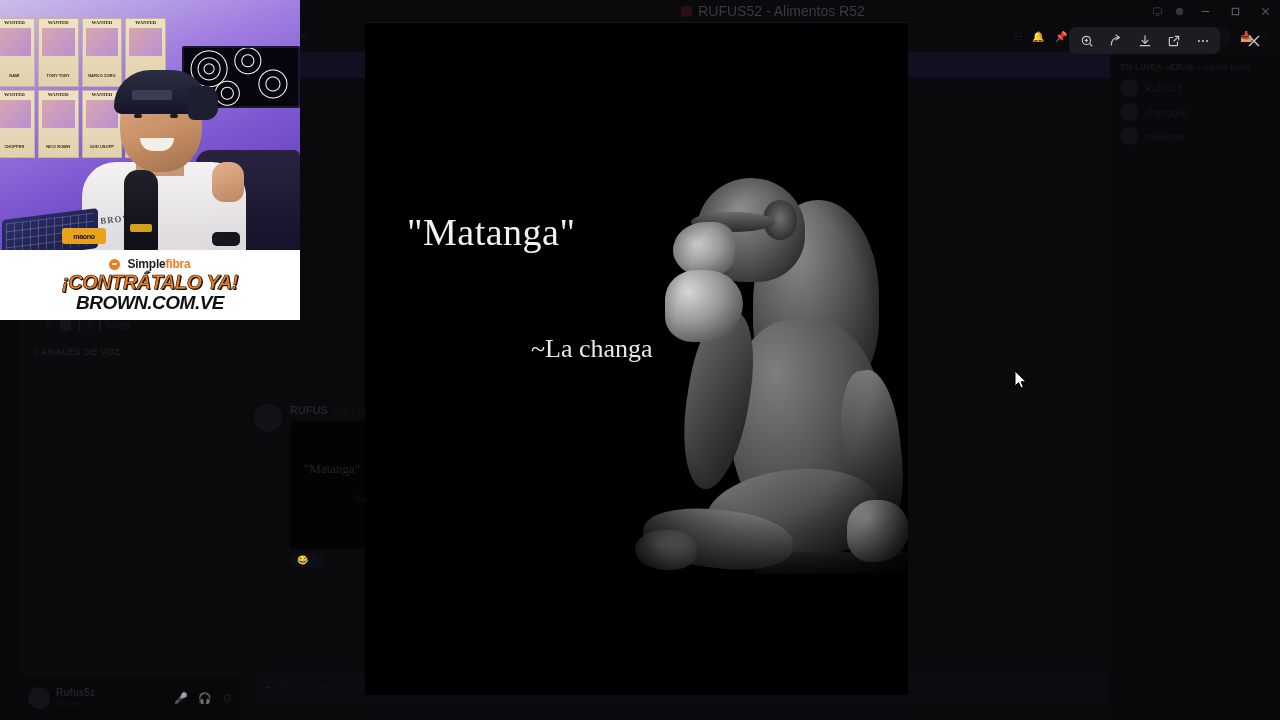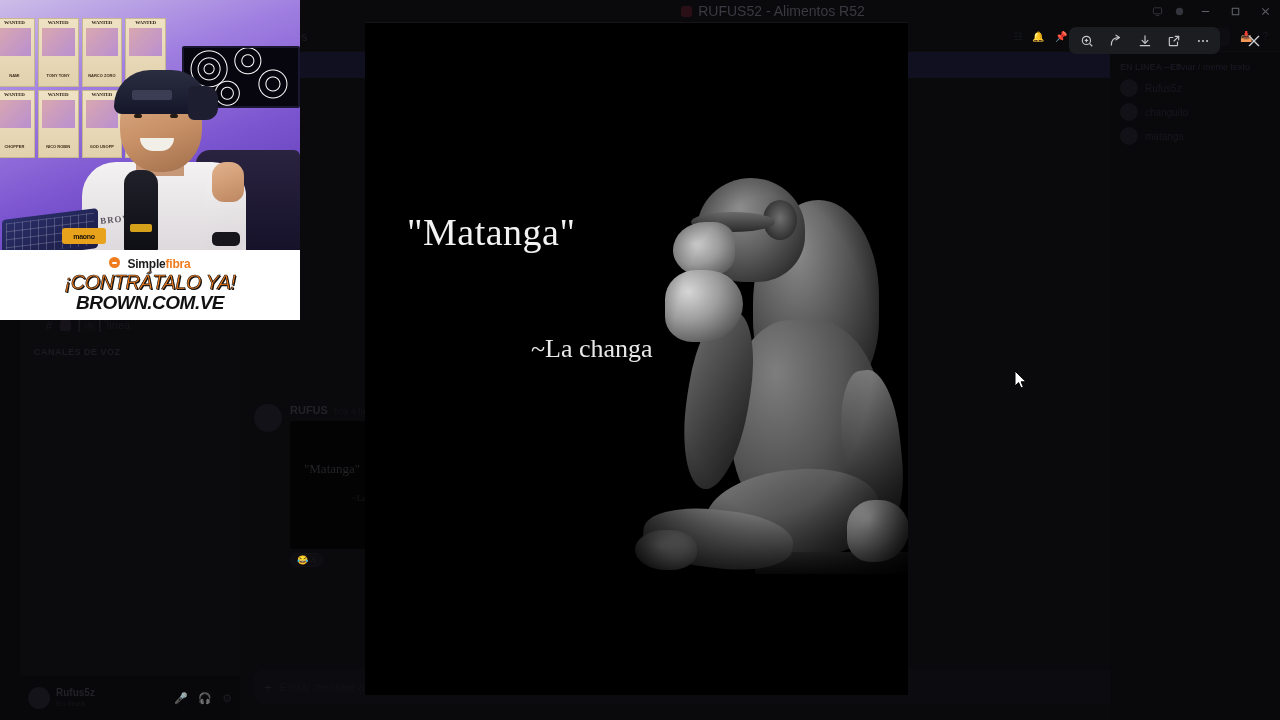--- a/index.html
+++ b/index.html
@@ -387,33 +387,33 @@
     background-image:
       linear-gradient(90deg, rgba(255,255,255,.20) 1px, transparent 1px),
       linear-gradient(180deg, rgba(255,255,255,.20) 1px, transparent 1px);
     background-size:8px 8px;
   }
 
   .sponsor {
     width:300px; height:70px; background:#ffffff; position:relative;
     display:flex; flex-direction:column; align-items:center; justify-content:center;
   }
-  .sp-brand { display:flex; align-items:flex-start; gap:7px; margin-bottom:1px; }
+  .sp-brand { display:flex; align-items:center; gap:7px; margin-bottom:1px; }
   .sp-dot {
     width:11px; height:11px; border-radius:50%;
     background:#f07c1e; position:relative;
   }
   .sp-dot::after {
     content:""; position:absolute; left:3px; top:4.5px; width:5px; height:2px;
     background:#fff; border-radius:1px;
   }
   .sp-name { font-size:12px; font-weight:bold; color:#1b1b1b; letter-spacing:-.2px; }
   .sp-name em { font-style:normal; color:#f07c1e; }
   .sp-l1 {
-    font-size:20px; font-weight:normal; color:#f07c1e; font-style:italic;
+    font-size:20px; font-weight:bold; color:#f07c1e; font-style:italic;
     letter-spacing:-.5px; line-height:1.05;
     -webkit-text-stroke:.6px #111; text-shadow:1px 1px 0 #111;
   }
   .sp-l2 {
     font-size:19px; font-weight:bold; color:#111; font-style:italic;
     letter-spacing:-.5px; line-height:1.05;
   }
 
   .cursor { position:absolute; left:1014px; top:370px; z-index:60; }
 </style>

